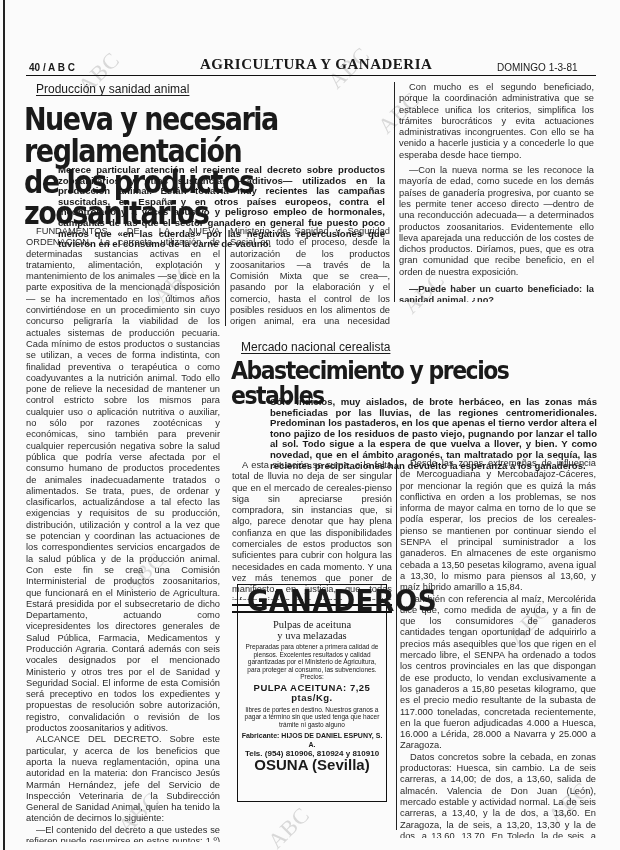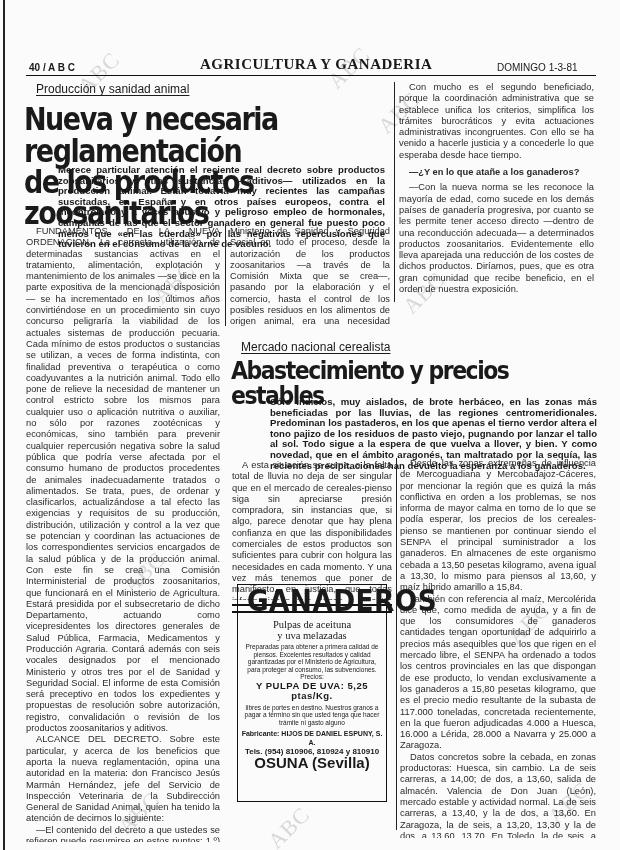--- a/index.html
+++ b/index.html
@@ -91,21 +91,20 @@
   <p>—El contenido del decreto a que ustedes se refieren puede resumirse en estos puntos: 1.º) Sienta las bases en materia de garantías técnicas para la producción y control de todos los productos relacionados con la sanidad animal y los aditivos destinados a los piensos. 2.º) Establece canales de comercialización diferentes, de acuerdo con las características de los diversos productos. 3.º) Prohíbe terminantemente el comercio, con destino a los animales, de drogas a granel. 4.º) Concede un período de transición para adaptar los «viejos modos» a la nueva norma.</p>
 
 </div>
 <div class="abs vrule vr1"></div>
 <div class="abs col body-text c2">
   <p style="text-indent:0">Ministerio de Sanidad y Seguridad Social en todo el proceso, desde la autorización de los productos zoosanitarios —a través de la Comisión Mixta que se crea—, pasando por la elaboración y el comercio, hasta el control de los posibles residuos en los alimentos de origen animal, era una necesidad sentida por los responsables de la salud pública, necesidad que ahora ha sido totalmente recogida en cuenta. Basta recordar la reciente polémica suscitada sobre hormonales y productos zoosanitarios por los señores farmacéuticos.</p>
 </div>
 <div class="abs vrule vr2"></div>
 <div class="abs col body-text c3">
   <p>Con mucho es el segundo beneficiado, porque la coordinación administrativa que se establece unifica los criterios, simplifica los trámites burocráticos y evita actuaciones administrativas incongruentes. Con ello se ha venido a hacerle justicia y a concederle lo que esperaba desde hace tiempo.</p>
-  <p class="q" style="margin-top:6px;">—¿Y en lo que atañe a los ganaderos?</p>
   <p style="margin-top:4px;">—Con la nueva norma se les reconoce la mayoría de edad, como sucede en los demás países de ganadería progresiva, por cuanto se les permite tener acceso directo —dentro de una reconducción adecuada— a determinados productos zoosanitarios. Evidentemente ello lleva aparejada una reducción de los costes de dichos productos. Diríamos, pues, que es otra gran comunidad que recibe beneficio, en el orden de nuestra exposición.</p>
   <p class="q" style="margin-top:6px;">—Puede haber un cuarto beneficiado: la sanidad animal, ¿no?</p>
 
 </div>
 
 <div class="abs section-label sec2">Mercado nacional cerealista</div>
 <div class="abs headline h2">Abastecimiento y precios estables</div>
 <div class="abs lead lead2">Sólo indicios, muy aislados, de brote herbáceo, en las zonas más beneficiadas por las lluvias, de las regiones centromeridionales. Predominan los pastaderos, en los que apenas el tierno verdor altera el tono pajizo de los residuos de pasto viejo, pugnando por lanzar el tallo al sol. Todo sigue a la espera de que vuelva a llover, y bien. Y como novedad, que en el ámbito aragonés, tan maltratado por la sequía, las recientes precipitaciones han devuelto la esperanza a los ganaderos.</div>
 
 <div class="abs col body-text c4">
@@ -120,18 +119,18 @@
 </div>
 
 <div class="abs ad-rule"></div>
 <div class="abs ad">
   <div class="ad-title">GANADEROS</div>
   <div class="ad-sub">
     <div>Pulpas de aceituna</div>
     <div>y uva melazadas</div>
   </div>
   <div class="ad-small">Preparadas para obtener a primera calidad de piensos. Excelentes resultados y calidad garantizadas por el Ministerio de Agricultura, para proteger al consumo, las subvenciones. Precios:</div>
-  <div class="ad-price" style="margin-top:0">Y PULPA DE UVA: 5,25 ptas/Kg.</div>
+  <div class="ad-price">PULPA ACEITUNA: 7,25 ptas/Kg.</div>
   <div class="ad-small">libres de portes en destino. Nuestros granos a pagar a término sin que usted tenga que hacer trámite ni gasto alguno</div>
   <div class="ad-maker">Fabricante: HIJOS DE DANIEL ESPUNY, S. A.</div>
   <div class="ad-tel">Tels. (954) 810906, 810924 y 810910</div>
   <div class="ad-city">OSUNA (Sevilla)</div>
 </div>
 
 </body></html>

